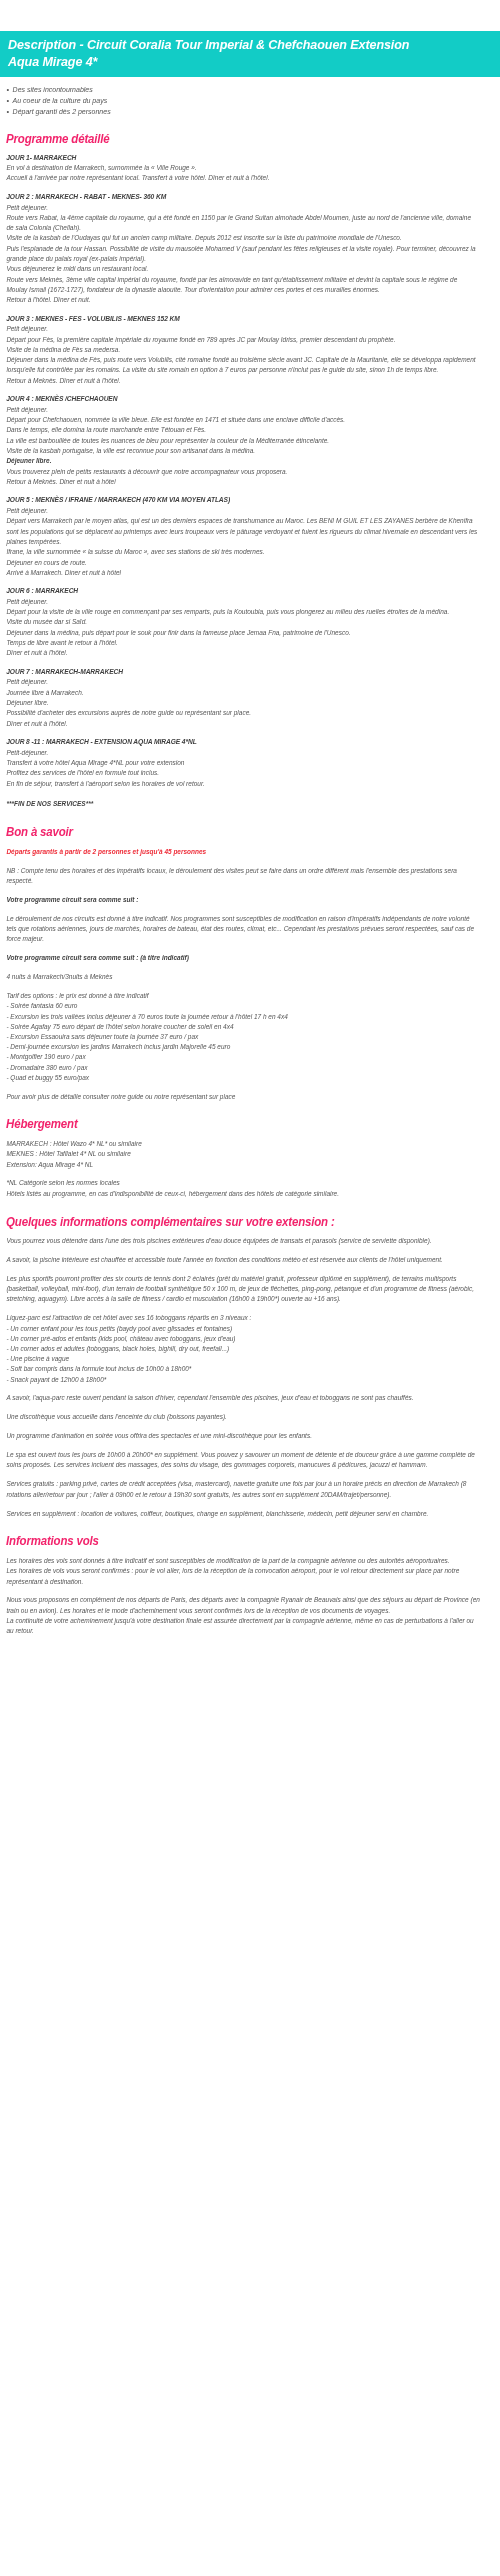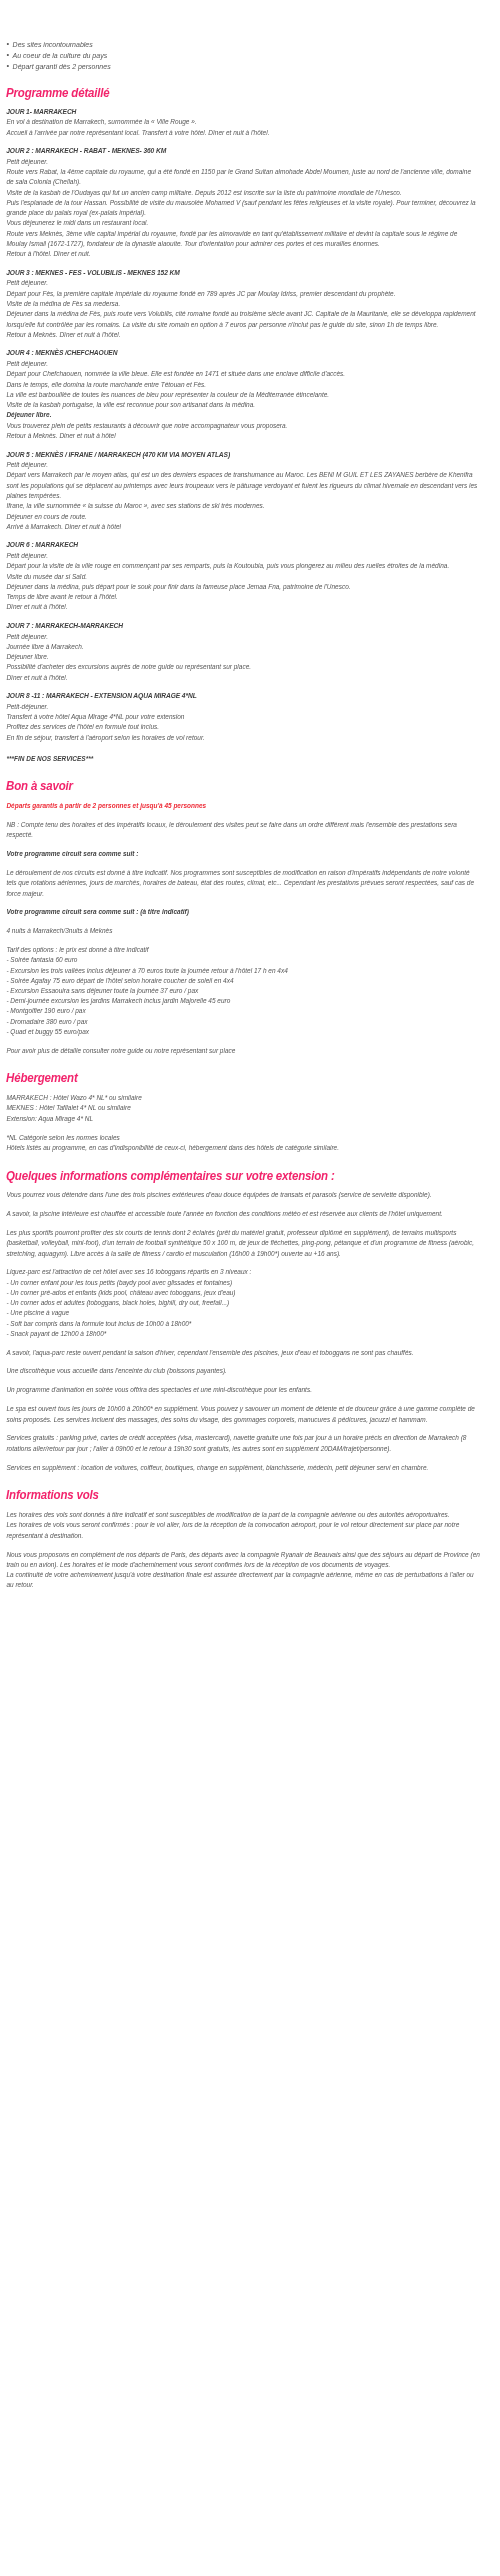--- a/index.html
+++ b/index.html
@@ -111,20 +111,24 @@
 
   .list-lines p.body { line-height: 10.2px; }
 </style>
 </head>
 <body>
 
 <div class="page">
 
   <div class="top-spacer"></div>
 
+  <div class="title-banner">
+    <h1>Description - Circuit Coralia Tour Imperial &amp; Chefchaouen Extension
+Aqua Mirage 4*</h1>
+  </div>
 
   <ul class="bullets">
     <li>Des sites incontournables</li>
     <li>Au coeur de la culture du pays</li>
     <li>Départ garanti dès 2 personnes</li>
   </ul>
 
   <h2 class="section">Programme détaillé</h2>
 
   <div>

